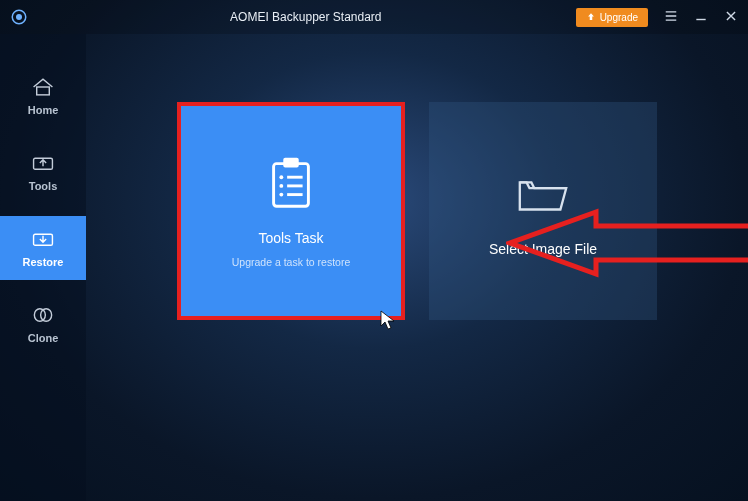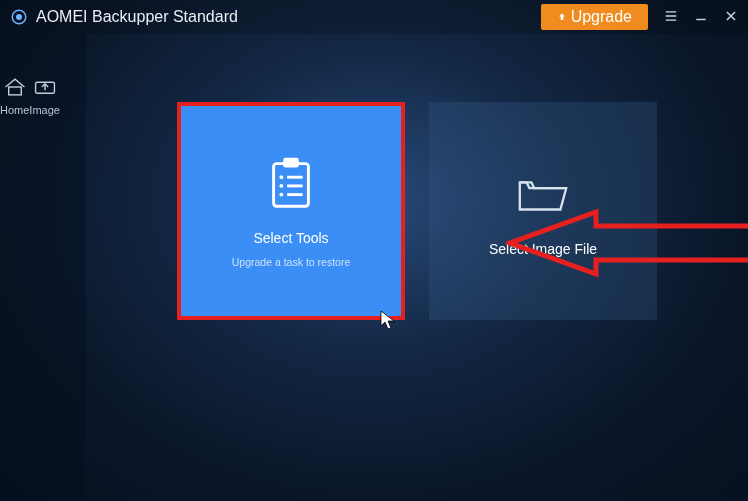--- a/index.html
+++ b/index.html
@@ -18,30 +18,31 @@
   align-items: center;
   padding: 0 10px;
   background: rgba(0,0,0,0.18);
 }
 .app-logo {
   width: 18px; height: 18px;
   margin-right: 8px;
   display: flex; align-items: center; justify-content: center;
 }
 .app-title {
-  font-size: 16px;
+  font-size: 12px;
   color: #e8eef5;
   flex: 1;
+  text-align: center;
 }
 .upgrade-btn {
   background: #f08b1f;
   border: none;
   color: #fff;
-  font-size: 16px;
-  padding: 4px 16px;
+  font-size: 10px;
+  padding: 4px 10px;
   border-radius: 2px;
   display: flex;
   align-items: center;
   gap: 4px;
   cursor: pointer;
 }
 .titlebar-icons {
   display: flex;
   gap: 16px;
   margin-left: 16px;
@@ -53,23 +54,24 @@
   cursor: pointer;
 }
 .main {
   display: flex;
   height: calc(100% - 34px);
 }
 .sidebar {
   width: 86px;
   background: rgba(4, 14, 30, 0.5);
   display: flex;
-  flex-direction: row;
-  gap: 0;
+  flex-direction: column;
+  gap: 12px;
   padding-top: 30px;
+  font-weight: bold;
 }
 .sidebar-item {
   display: flex;
   flex-direction: column;
   align-items: center;
   gap: 6px;
   padding: 12px 0;
   cursor: pointer;
   color: #b8c3d1;
 }
@@ -186,45 +188,63 @@
       <span class="label">Home</span>
     </div>
 
     <div class="sidebar-item">
       <span class="icon">
         <svg viewBox="0 0 32 28" width="26" height="22">
             <rect x="4" y="8" width="24" height="14" rx="2" fill="none" stroke="#c3ccd9" stroke-width="1.8"></rect>
             <path d="M16 18v-8m-4 4l4-4 4 4" fill="none" stroke="#c3ccd9" stroke-width="1.8"></path>
           </svg>
       </span>
-      <span class="label">Image</span>
-    </div>
-
-
-
+      <span class="label">Tools</span>
+    </div>
+
+
+    <div class="sidebar-item active">
+      <span class="icon">
+        <svg viewBox="0 0 32 28" width="26" height="22">
+            <rect x="4" y="8" width="24" height="14" rx="2" fill="none" stroke="#fff" stroke-width="1.8"></rect>
+            <path d="M16 10v8m-4-4l4 4 4-4" fill="none" stroke="#fff" stroke-width="1.8"></path>
+          </svg>
+      </span>
+      <span class="label">Restore</span>
+    </div>
+
+    <div class="sidebar-item">
+      <span class="icon">
+        <svg viewBox="0 0 32 28" width="26" height="22">
+            <ellipse cx="12" cy="14" rx="7" ry="8" fill="none" stroke="#c3ccd9" stroke-width="1.8"></ellipse>
+            <ellipse cx="20" cy="14" rx="7" ry="8" fill="none" stroke="#c3ccd9" stroke-width="1.8"></ellipse>
+          </svg>
+      </span>
+      <span class="label">Clone</span>
+    </div>
 
 
   </div>
 
   <div class="content">
 
     <div class="card select-task">
       <span class="card-icon">
         <svg viewBox="0 0 60 60" width="58" height="58">
           <rect x="12" y="10" width="36" height="44" rx="3" fill="none" stroke="#fff" stroke-width="3"></rect>
           <rect x="22" y="4" width="16" height="10" rx="2" fill="#fff"></rect>
           <circle cx="20" cy="24" r="2" fill="#fff"></circle>
             <line x1="26" y1="24" x2="42" y2="24" stroke="#fff" stroke-width="3"></line>
           <circle cx="20" cy="33" r="2" fill="#fff"></circle>
             <line x1="26" y1="33" x2="42" y2="33" stroke="#fff" stroke-width="3"></line>
           <circle cx="20" cy="42" r="2" fill="#fff"></circle>
             <line x1="26" y1="42" x2="42" y2="42" stroke="#fff" stroke-width="3"></line>
         </svg>
       </span>
-      <span class="card-title">Select Tools</span>
+      <span class="card-title">Tools Task</span>
       <span class="card-sub">Upgrade a task to restore</span>
     </div>
 
     <div class="card select-image">
       <span class="card-icon">
         <svg viewBox="0 0 60 60" width="58" height="58">
           <path d="M6 18v28h42l6-22H16l-3-6H6z" fill="none" stroke="#d8e2ee" stroke-width="2.4"></path>
           <path d="M6 18h12l3 6h33" fill="none" stroke="#d8e2ee" stroke-width="2.4"></path>
         </svg>
       </span>

